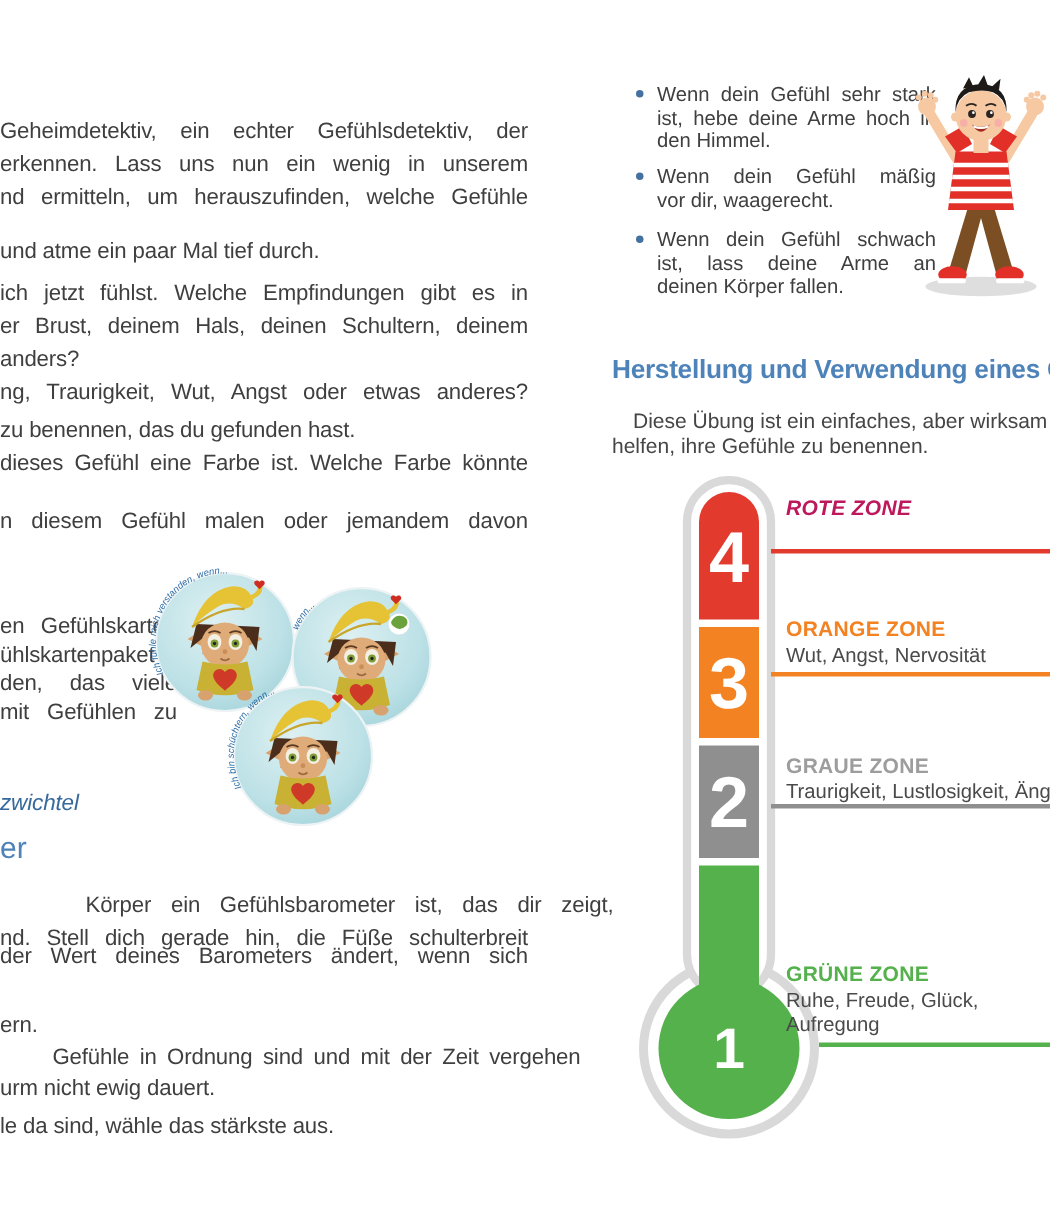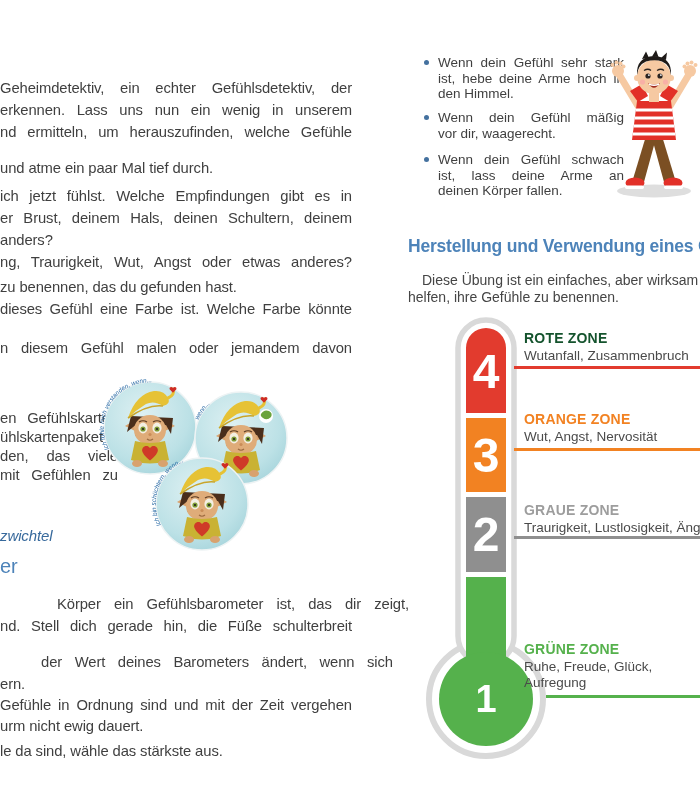--- a/index.html
+++ b/index.html
@@ -42,23 +42,23 @@
     <div class="ln j" style="left: 0px; top: 299px; width: 352px;">dieses Gefühl eine Farbe ist. Welche Farbe könnte</div>
     <div class="ln j" style="left: 0px; top: 338px; width: 352px;">n diesem Gefühl malen oder jemandem davon</div>
     <div class="ln j" style="left: 0px; top: 408px; width: 118px;">en Gefühlskarten</div>
     <div class="ln j" style="left: 0px; top: 427px; width: 118px;">ühlskartenpaket</div>
     <div class="ln j" style="left: 0px; top: 446px; width: 118px;">den, das viele</div>
     <div class="ln j" style="left: 0px; top: 465px; width: 118px;">mit Gefühlen zu</div>
     <div class="ln cap" style="left: 0px; top: 508px; width: 200px; height: auto;">zwichtel</div>
     <div class="ln h2frag" style="left: 0px; top: 556px; width: 100px; height: auto;">er</div>
     <div class="ln j" style="left: 16px; top: 594px; width: 352px; margin-left: 41px;">Körper ein Gefühlsbarometer ist, das dir zeigt,</div>
     <div class="ln j" style="left: 0px; top: 616px; width: 352px;">nd. Stell dich gerade hin, die Füße schulterbreit</div>
-    <div class="ln j" style="left: 0px; top: 652px; width: 352px; margin-left: 41px;">der Wert deines Barometers ändert, wenn sich</div>
+    <div class="ln j" style="left: 0px; top: 628px; width: 352px;">der Wert deines Barometers ändert, wenn sich</div>
     <div class="ln " style="left: 0px; top: 674px; width: 352px;">ern.</div>
-    <div class="ln j" style="left: 0px; top: 695px; width: 352px;">Gefühle in Ordnung sind und mit der Zeit vergehen</div>
+    <div class="ln j" style="left: 0px; top: 695px; width: 352px; padding-left: 35px;">Gefühle in Ordnung sind und mit der Zeit vergehen</div>
     <div class="ln " style="left: 0px; top: 716px; width: 352px;">urm nicht ewig dauert.</div>
     <div class="ln " style="left: 0px; top: 741px; width: 352px;">le da sind, wähle das stärkste aus.</div>
   </div>
 
 <svg style="position:absolute;left:98px;top:372px" width="262" height="202" viewBox="0 0 262 202">
   <defs>
     <radialGradient id="cardbg" cx="42%" cy="35%" r="78%">
       <stop offset="0%" stop-color="#ddf0f2"></stop>
       <stop offset="65%" stop-color="#bce1e6"></stop>
       <stop offset="100%" stop-color="#9fd0d8"></stop>
@@ -204,22 +204,21 @@
   <rect x="42" y="185" width="40" height="75" fill="#8f8f8f"></rect>
   <rect x="42" y="265" width="40" height="95" fill="#55b14c"></rect>
   <circle cx="62" cy="387" r="47" fill="#55b14c"></circle>
   <text x="62" y="76" text-anchor="middle" font-size="48" font-weight="bold" fill="#ffffff">4</text>
   <text x="62" y="160" text-anchor="middle" font-size="48" font-weight="bold" fill="#ffffff">3</text>
   <text x="62" y="239" text-anchor="middle" font-size="48" font-weight="bold" fill="#ffffff">2</text>
   <text x="62" y="400" text-anchor="middle" font-size="38" font-weight="bold" fill="#ffffff">1</text>
 </svg>
 
 <div class="zone" style="top:330px">
-  <div class="zt" style="color: #14532d;">ROTE ZONE</div>
-  <div class="zd">Wutanfall, Zusammenbruch</div>
+  <div class="zt" style="color: #be185d; font-style: italic;">ROTE ZONE</div>
 </div>
 <div class="zone" style="top:411px">
   <div class="zt" style="color: rgb(242, 130, 34);">ORANGE ZONE</div>
   <div class="zd">Wut, Angst, Nervosität</div>
 </div>
 <div class="zone" style="top:502px">
   <div class="zt" style="color: rgb(157, 157, 157);">GRAUE ZONE</div>
   <div class="zd">Traurigkeit, Lustlosigkeit, Ängstlichkeit</div>
 </div>
 <div class="zone" style="top:641px">

